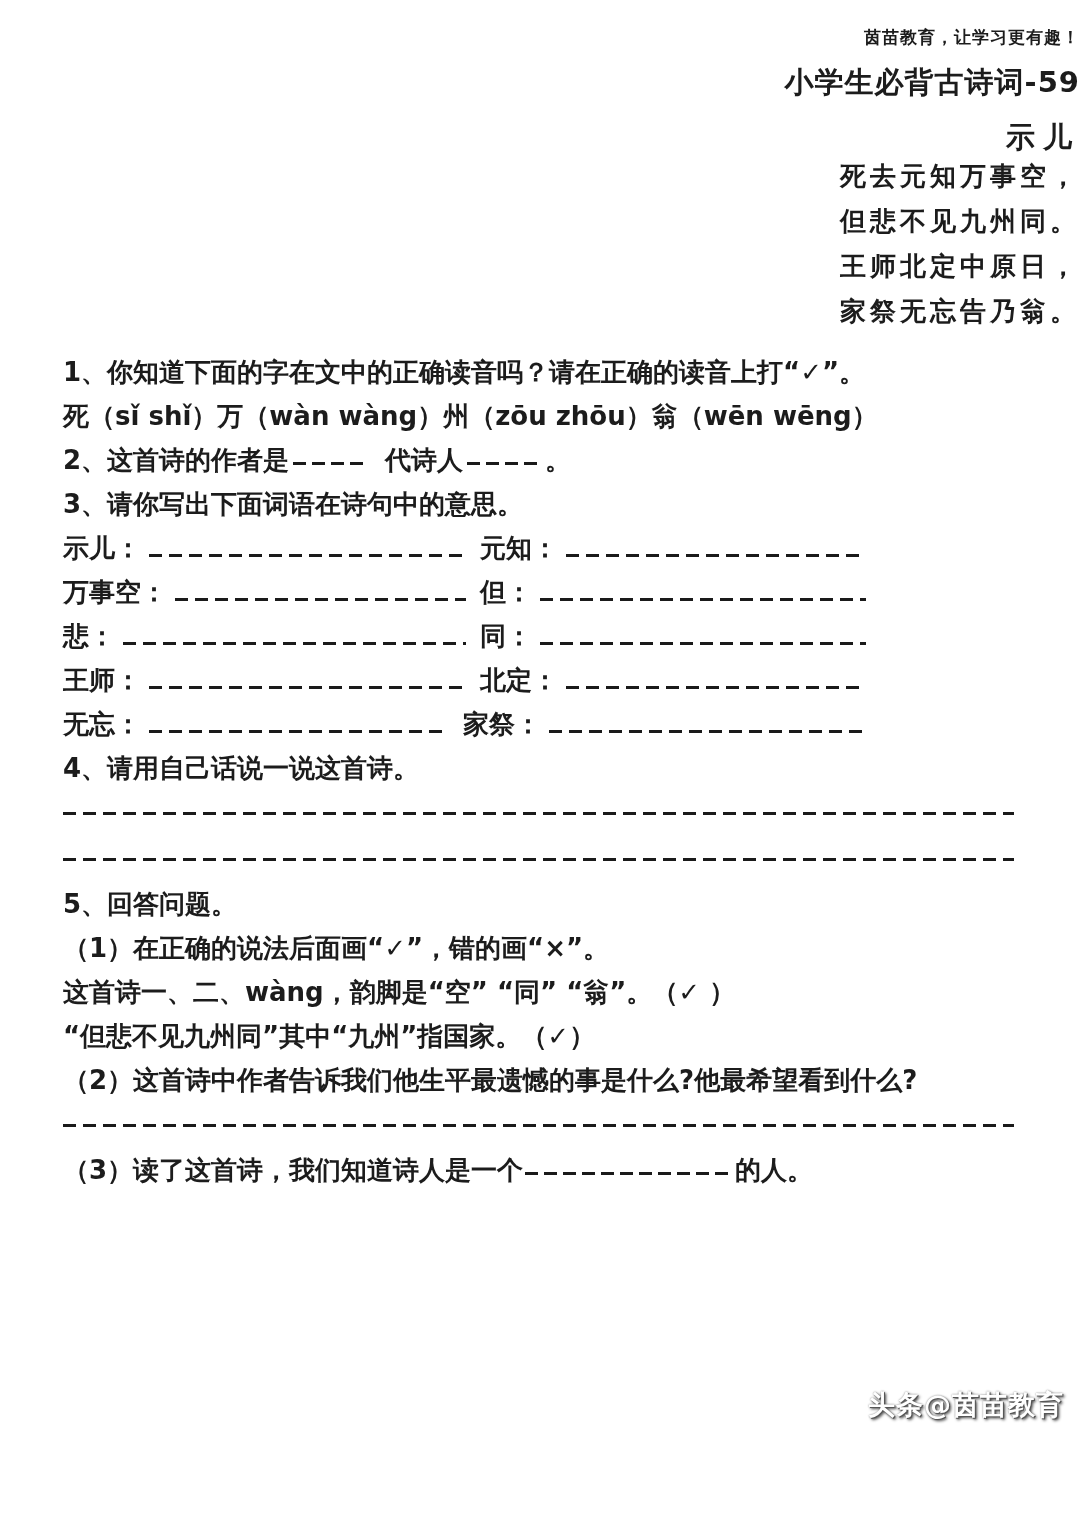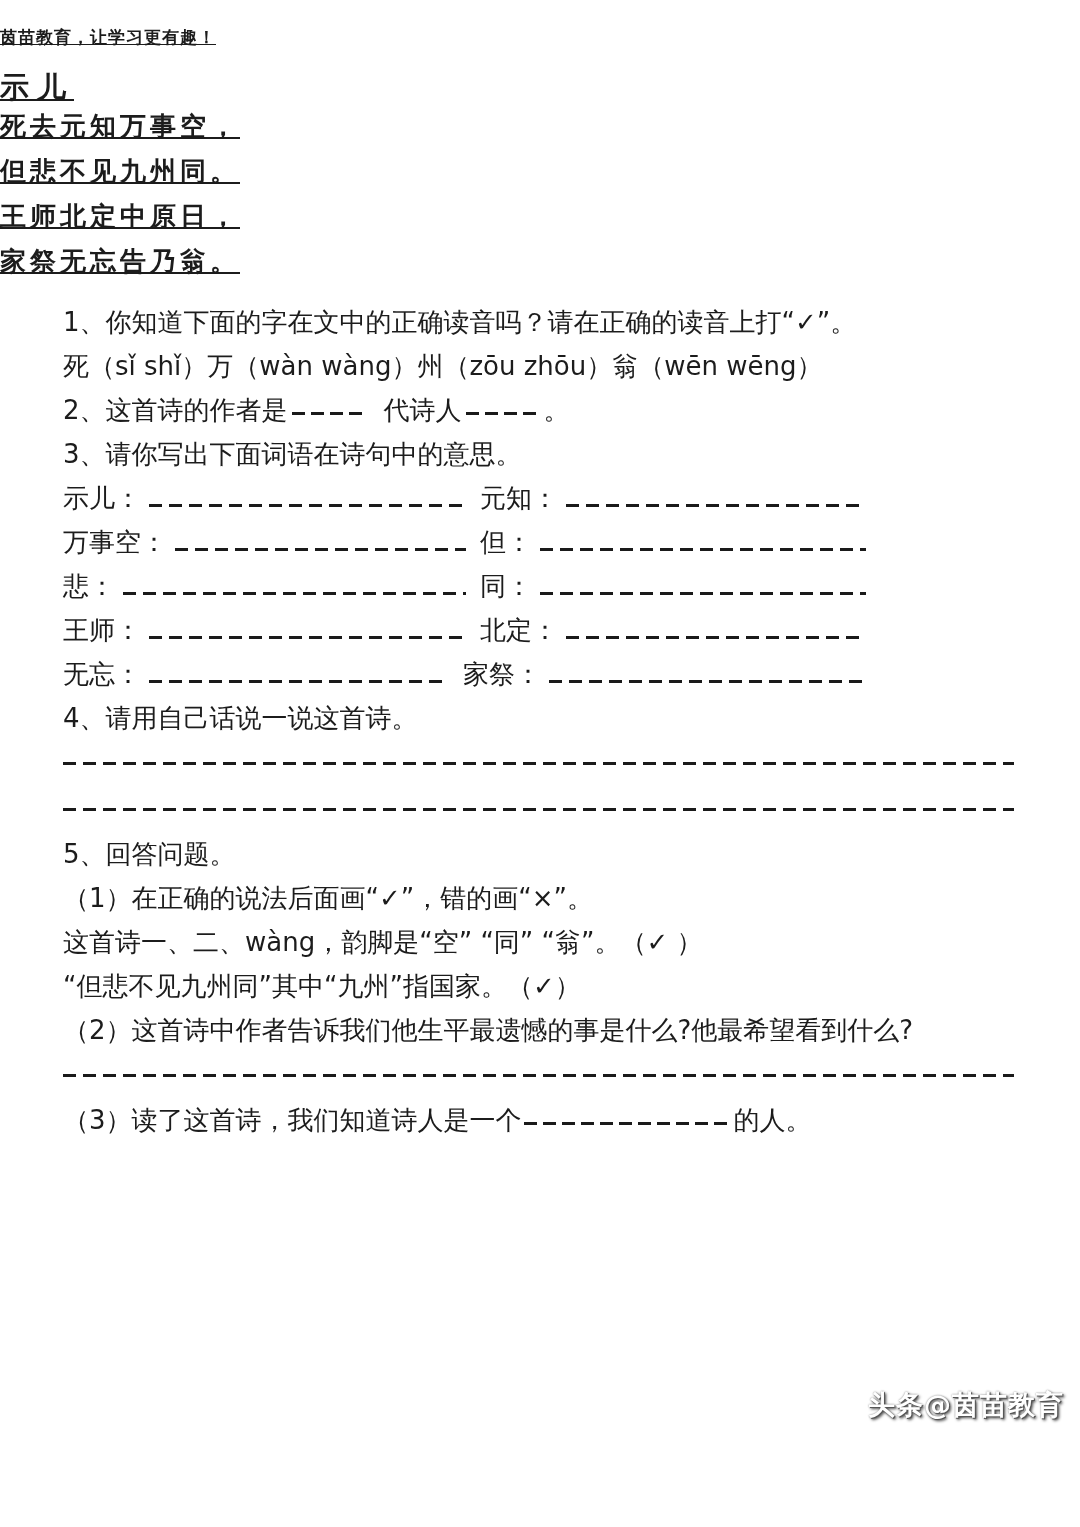--- a/index.html
+++ b/index.html
@@ -6,21 +6,21 @@
   .page {
     width: 1080px;
     height: 1527px;
     margin: 0 auto;
     background: #ffffff;
     position: relative;
     overflow: hidden;
     color: #1c1c1c;
     font-family: "DejaVu Sans", "Liberation Sans", sans-serif;
   }
-  .center { text-align: left; text-decoration: underline; }
+  .center { text-align: right; }
   .slogan {
     padding-top: 26px;
     font-size: 17px;
     font-weight: 600;
     letter-spacing: 1px;
   }
   .doc-title {
     margin-top: 16px;
     font-size: 29px;
     font-weight: 700;
@@ -36,21 +36,21 @@
   }
   .poem-line {
     font-size: 26px;
     font-weight: 700;
     line-height: 45px;
     letter-spacing: 4px;
   }
   .content {
     margin: 16px 66px 0 63px;
     font-size: 26px;
-    font-weight: 400;
+    font-weight: 700;
   }
   .row { min-height: 44px; line-height: 44px; white-space: nowrap; }
   .term-row { display: flex; }
   .term-cell { display: flex; align-items: flex-end; }
   .term-cell.left  { width: 417px; }
   .term-cell.right { flex: 1; max-width: 400px; }
   .term-label { flex: none; }
   .blank {
     flex: 1;
     height: 3px;
@@ -78,20 +78,21 @@
     color: #ffffff;
     text-shadow: 1px 1px 0 #555555, 2px 2px 3px #3c3c3c, 0 0 2px #888888;
   }
 </style>
 </head>
 <body>
 
 <div class="page">
 
   <div class="center slogan">茵苗教育，让学习更有趣！</div>
+  <div class="center doc-title">小学生必背古诗词-59</div>
 
   <div class="center poem-title">示儿</div>
   <div class="center poem-line">死去元知万事空，</div>
   <div class="center poem-line">但悲不见九州同。</div>
   <div class="center poem-line">王师北定中原日，</div>
   <div class="center poem-line">家祭无忘告乃翁。</div>
 
   <div class="content">
 
     <div class="row">1、你知道下面的字在文中的正确读音吗？请在正确的读音上打“✓”。</div>

